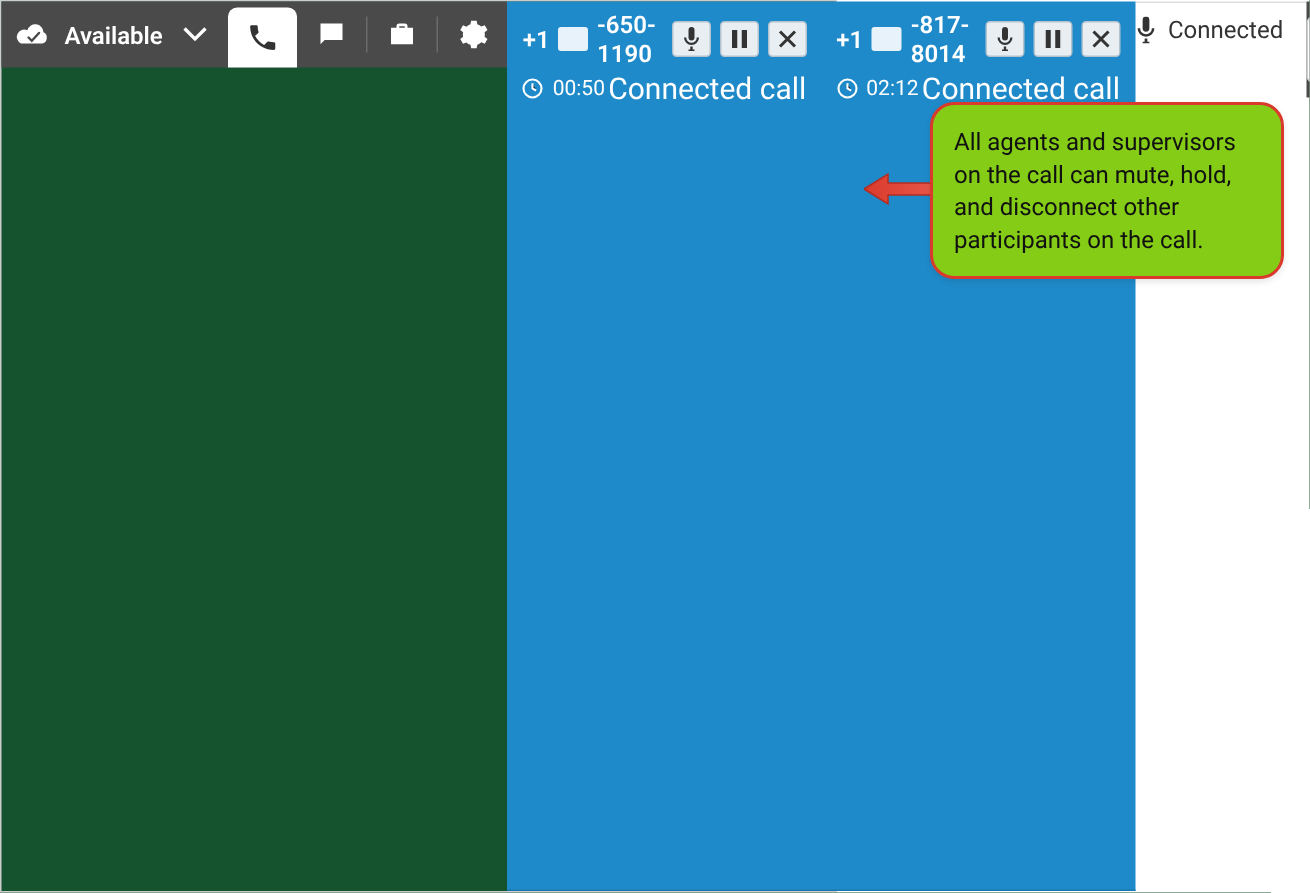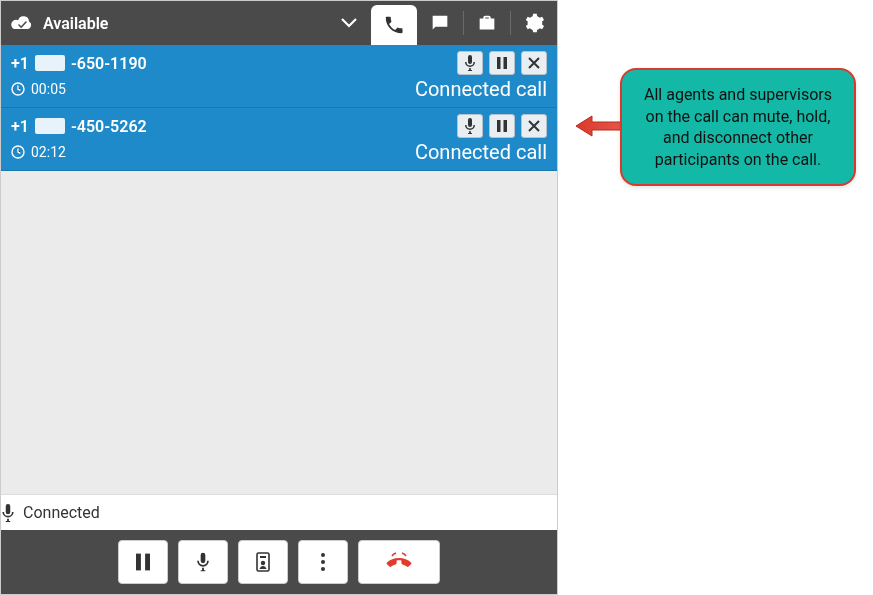--- a/index.html
+++ b/index.html
@@ -1,18 +1,18 @@
 <!DOCTYPE html>
 <html><head>
 <meta charset="utf-8">
 <style>
   * { box-sizing: border-box; margin: 0; padding: 0; }
   body { font-family: -apple-system, BlinkMacSystemFont, "Segoe UI", Roboto, Arial, sans-serif; background: #fff; width: 873px; height: 595px; position: relative; }
   
-  .panel { width: 558px; height: 595px; background: #0f172a; border: 1px solid #ccc; display: flex; flex-direction: column; }
+  .panel { width: 558px; height: 595px; background: #14532d; border: 1px solid #ccc; display: flex; flex-direction: row; }
   
   
   .header { height: 44px; background: #4a4a4a; display: flex; align-items: center; color: #fff; }
   .cloud-area { display: flex; align-items: center; padding-left: 8px; gap: 8px; flex: 1; }
   .status-text { font-size: 16px; font-weight: 600; }
   .chevron { padding: 0 14px; cursor: pointer; }
   .tabs { display: flex; align-items: stretch; height: 100%; }
   .tab { width: 46px; display: flex; align-items: center; justify-content: center; cursor: pointer; }
   .tab.active { background: #fff; color: #333; border-top-left-radius: 6px; border-top-right-radius: 6px; margin-top: 4px; }
   .tab-sep { width: 1px; background: #6a6a6a; margin: 10px 0; }
@@ -33,21 +33,21 @@
   
   
   .connected-strip { height: 36px; background: #fff; display: flex; align-items: center; padding-right: 16px; gap: 8px; color: #333; font-size: 16px; border-top: 1px solid #ddd; }
   
   
   .bottom-bar { height: 64px; background: #4a4a4a; display: flex; align-items: center; justify-content: center; gap: 10px; }
   .big-btn { width: 50px; height: 44px; background: #fff; border: 1px solid #ccc; border-radius: 4px; display: flex; align-items: center; justify-content: center; cursor: pointer; color: #333; }
   .big-btn.wide { width: 82px; }
   
   
-  .callout { position: absolute; left: 620px; top: 68px; width: 236px; background: #14b8a6; border: 2px solid #d93a2b; border-radius: 16px; padding: 14px 14px; font-size: 16px; color: #111; text-align: center; line-height: 1.35; box-shadow: 0 2px 4px rgba(0,0,0,0.1); }
+  .callout { position: absolute; left: 620px; top: 68px; width: 236px; background: #84cc16; border: 2px solid #d93a2b; border-radius: 16px; padding: 14px 14px; font-size: 16px; color: #111; line-height: 1.35; box-shadow: 0 2px 4px rgba(0,0,0,0.1); }
   .arrow { position: absolute; left: 576px; top: 114px; }
   
   svg { display: block; }
 </style>
 </head>
 <body>
 
 <div class="panel">
 
   <div class="header">
@@ -132,32 +132,32 @@
       </div>
     </div>
     <div class="call-bottom">
       <div class="timer-line">
         <span>
           <svg width="14" height="14" viewBox="0 0 14 14">
               <circle cx="7" cy="7" r="6" fill="none" stroke="#fff" stroke-width="1.4"></circle>
               <path stroke="#fff" stroke-width="1.4" d="M7 3.5V7l2.4 1.4"></path>
             </svg>
         </span>
-        <span>00:05</span>
+        <span>00:50</span>
       </div>
       <div class="status-line">Connected call</div>
     </div>
   </div>
 
   <div class="call-row">
     <div class="call-top">
       <div class="phone-line">
         <span>+1</span>
         <span class="redact"></span>
-        <span>-450-5262</span>
+        <span>-817-8014</span>
       </div>
       <div class="call-controls">
         <div class="mini-btn">
           <span>
             <svg width="12" height="16" viewBox="0 0 12 16">
                 <path fill="#333" d="M6 0a2 2 0 0 1 2 2v5a2 2 0 1 1-4 0V2a2 2 0 0 1 2-2zM1 7a5 5 0 0 0 10 0h-1.5a3.5 3.5 0 0 1-7 0H1zm4.2 6v2H4v1h4v-1H6.8v-2H5.2z"></path>
               </svg>
           </span>
         </div>
         <div class="mini-btn">

